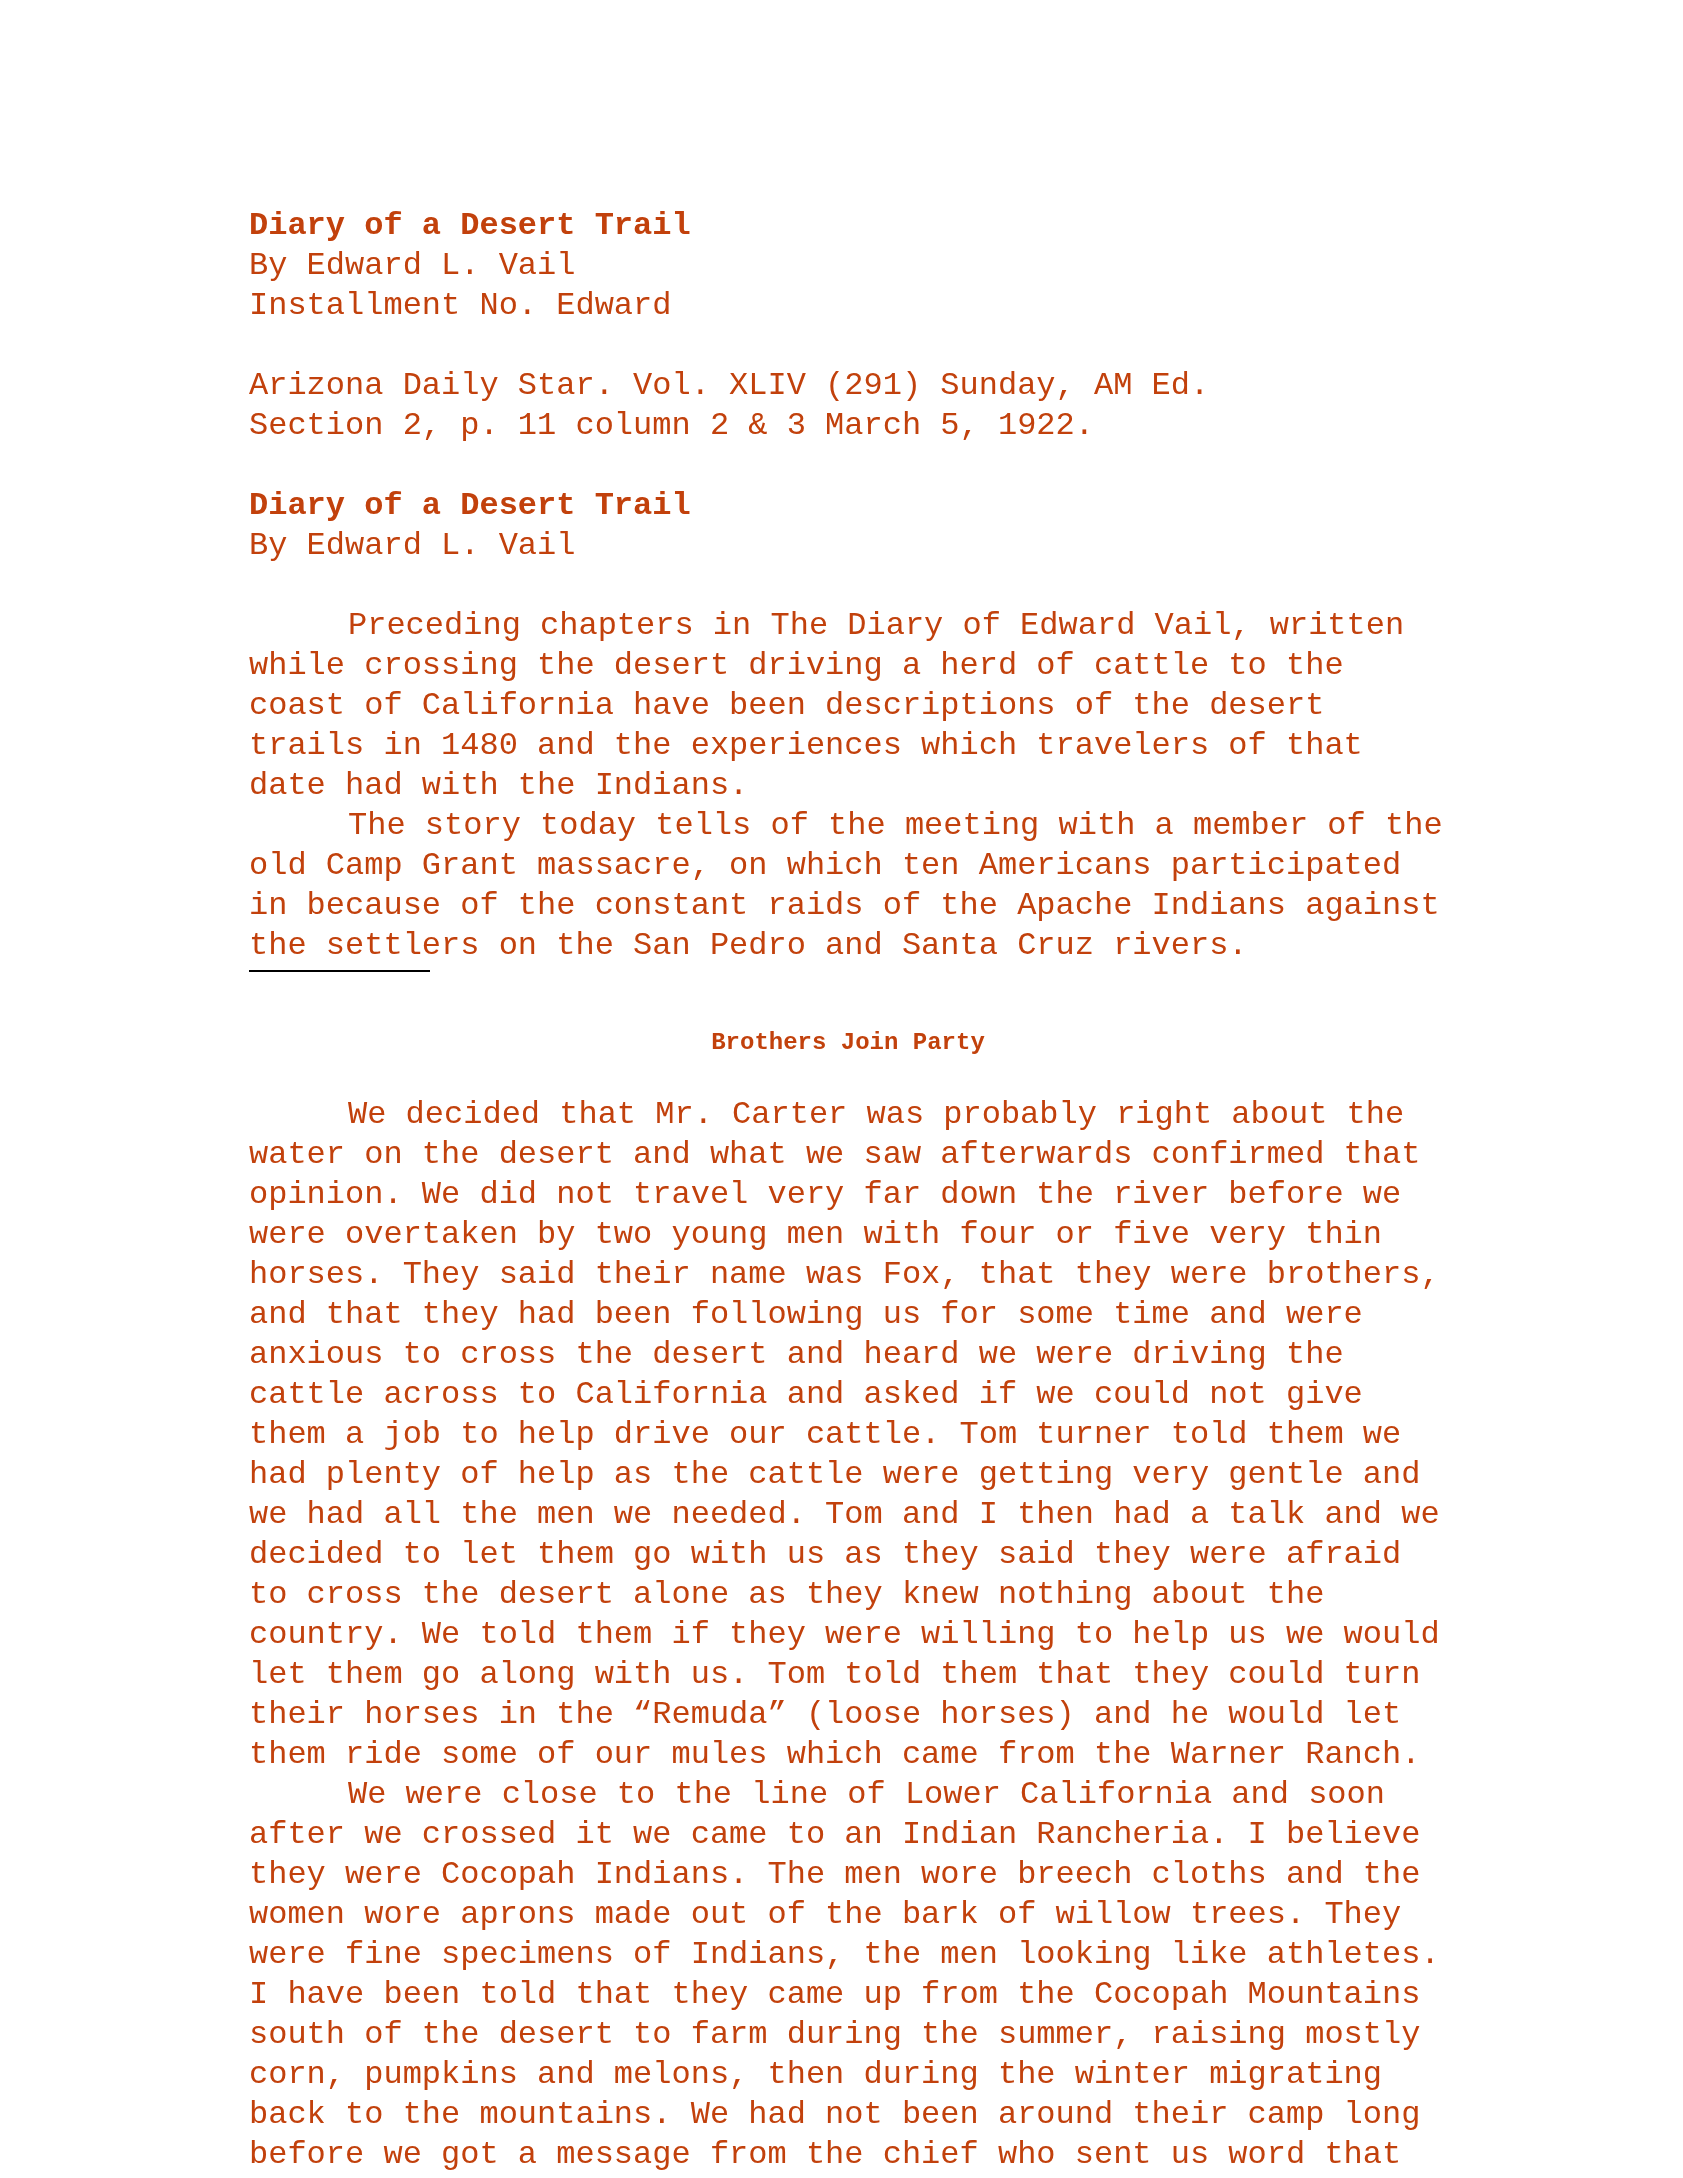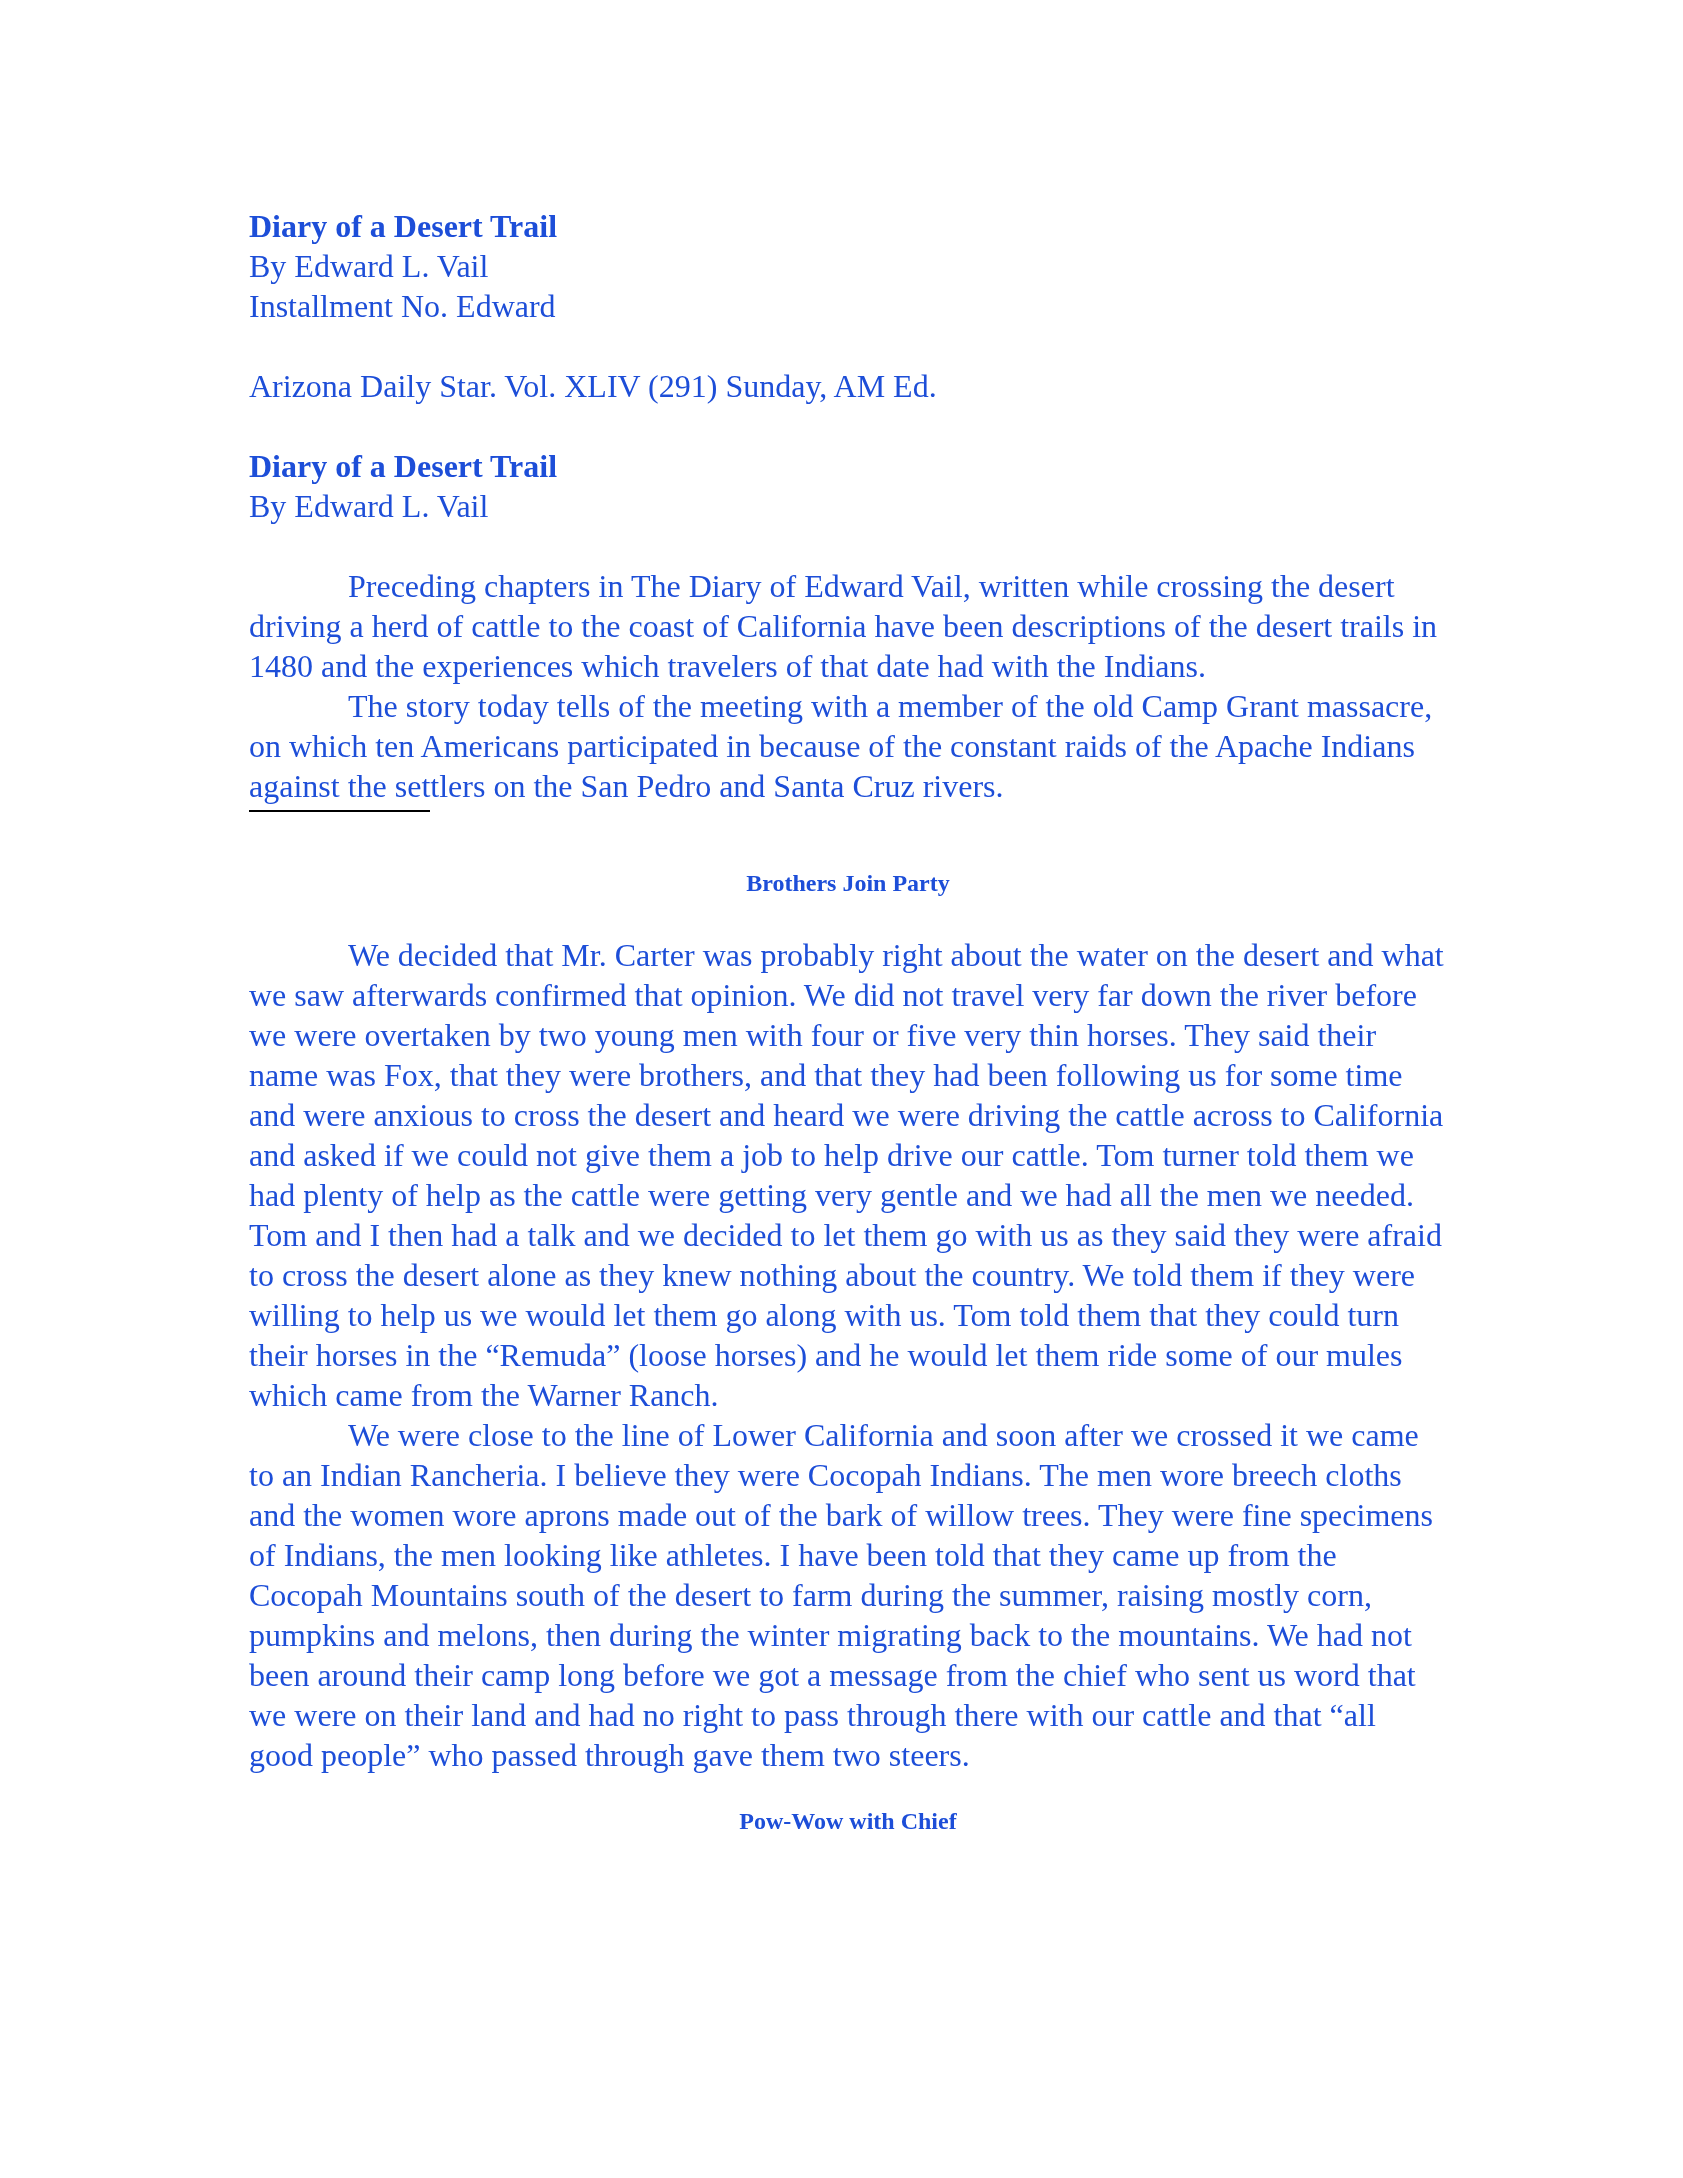--- a/index.html
+++ b/index.html
@@ -5,22 +5,22 @@
   html, body {
     margin: 0;
     padding: 0;
     background: #ffffff;
   }
   .page {
     position: relative;
     width: 1683px;
     height: 2178px;
     background: #ffffff;
-    color: #1d4ed8;
-    font-family: Liberation Serif, serif;
+    color: #c2410c;
+    font-family: Liberation Mono, monospace;
     font-size: 32px;
     line-height: 40px;
     overflow: hidden;
   }
   .content {
     padding: 206px 236px 0 249px;
   }
   .bold { font-weight: bold; }
   .title-block { margin: 0 0 40px 0; }
   .title-block div, .source-block div { white-space: nowrap; }
@@ -54,20 +54,21 @@
   <div class="content">
 
     <div class="title-block">
       <div class="bold">Diary of a Desert Trail</div>
       <div>By Edward L. Vail</div>
       <div>Installment No. Edward</div>
     </div>
 
     <div class="source-block">
       <div>Arizona Daily Star. Vol. XLIV (291) Sunday, AM Ed.</div>
+      <div>Section 2, p. 11 column 2 &amp; 3 March 5, 1922.</div>
     </div>
 
     <div class="title-block">
       <div class="bold">Diary of a Desert Trail</div>
       <div>By Edward L. Vail</div>
     </div>
 
     <p class="para">Preceding chapters in The Diary of Edward Vail, written while crossing the desert driving a herd of cattle to the coast of California have been descriptions of the desert trails in 1480 and the experiences which travelers of that date had with the Indians.</p>
     <p class="para">The story today tells of the meeting with a member of the old Camp Grant massacre, on which ten Americans participated in because of the constant raids of the Apache Indians against the settlers on the San Pedro and Santa Cruz rivers.</p>
 

